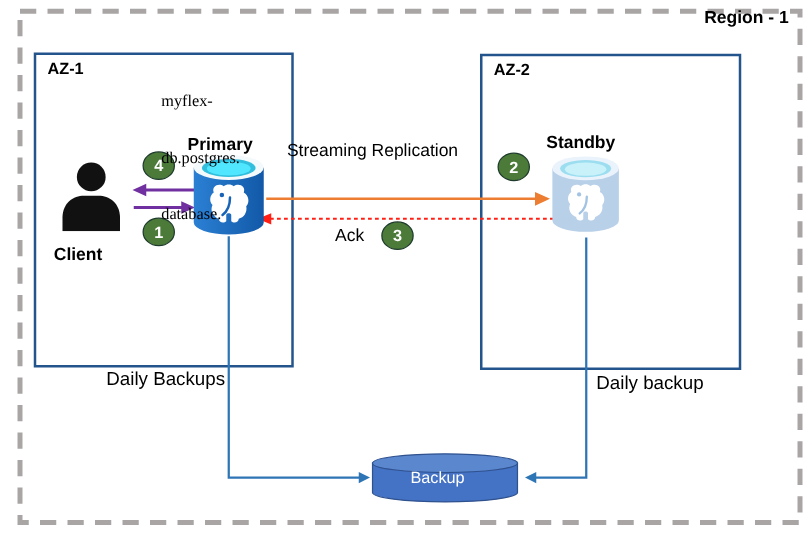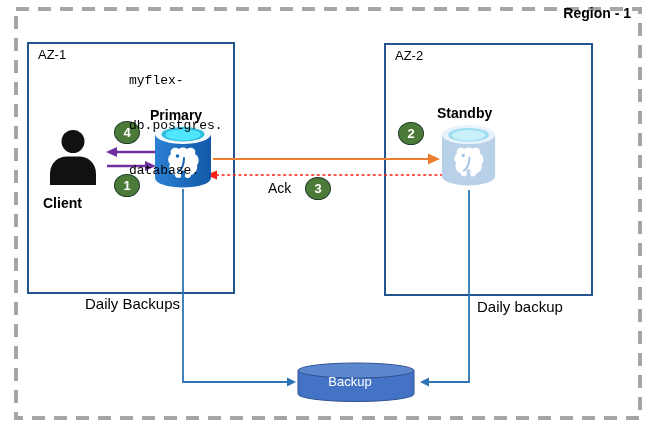--- a/index.html
+++ b/index.html
@@ -4,28 +4,28 @@
 <style>
   html,body{margin:0;padding:0;background:#fff;}
   #canvas{
     position:relative;width:649px;height:431px;background:#ffffff;overflow:hidden;
     font-family:"Liberation Sans",sans-serif;color:#000;
   }
   .abs{position:absolute;}
   svg{display:block;}
   
   .zone{position:absolute;border:2px solid #24548C;background:transparent;}
-  .zone-label{position:absolute;left:9px;top:3px;font-weight:normal;font-size:13px;}
+  .zone-label{position:absolute;left:9px;top:3px;font-weight:bold;font-size:13px;}
   
   .node-label{position:absolute;font-weight:bold;font-size:14px;}
   .flow-label{position:absolute;font-size:14px;}
   .region-label{position:absolute;right:18px;top:5px;font-weight:bold;font-size:14px;}
   .hostname{
     position:absolute;left:129px;top:43px;
-    font-family:Liberation Mono, monospace;font-size:13px;line-height:15px;white-space:pre;
+    font-family:Liberation Serif, serif;font-size:13px;line-height:15px;white-space:pre;
   }
   
   .badge{
     position:absolute;width:26px;height:23px;border-radius:50%;
     background:#4C7B39;border:1.5px solid #1E3B2C;box-sizing:border-box;
     display:flex;align-items:center;justify-content:center;
     color:#fff;font-size:13px;font-weight:600;
   }
   .sync-label{
     position:absolute;left:227px;top:112px;width:142px;text-align:center;
@@ -147,19 +147,20 @@
     <div>myflex-</div>
     <div>db.postgres.</div>
     <div>database.</div>
   </div>
 
   <div class="node-label" style="left:150px;top:107px;width:66px;">Primary</div>
   <div class="node-label" style="left:437px;top:105px;width:64px;">Standby</div>
   <div class="node-label" style="left:43px;top:195px;width:46px;">Client</div>
 
   <div class="sync-label">
+    <div>Streaming Replication</div>
   </div>
 
   <div class="flow-label" style="left:268px;top:180px;">Ack</div>
   <div class="flow-label" style="left:85px;top:295px;font-size:15px;">Daily Backups</div>
   <div class="flow-label" style="left:477px;top:298px;font-size:15px;">Daily backup</div>
 
 </div>
 
 </body></html>

